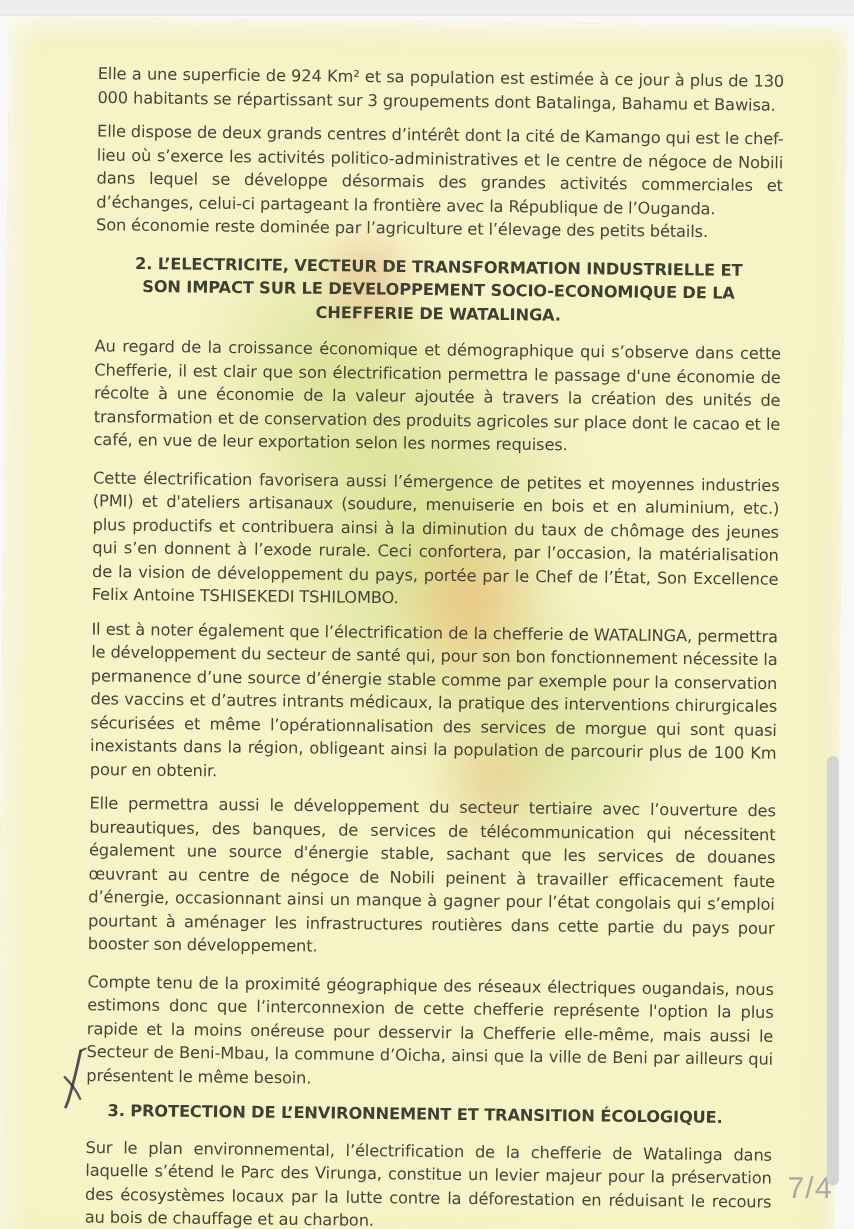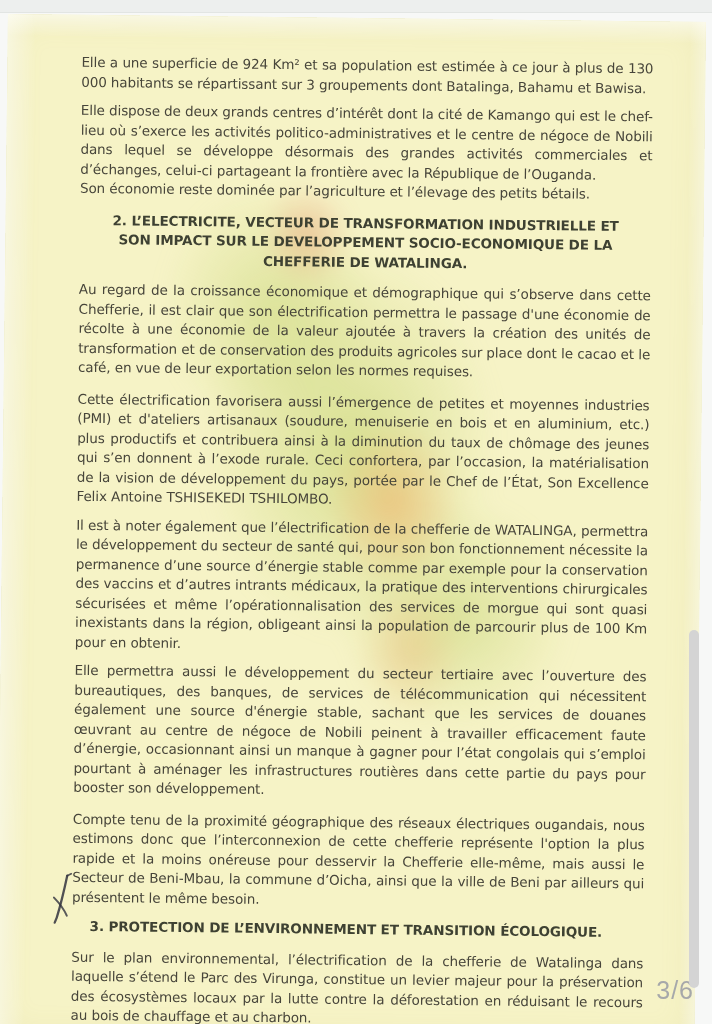--- a/index.html
+++ b/index.html
@@ -103,13 +103,13 @@
   </div>
 
   <svg class="pen-mark" width="26" height="54" viewBox="0 0 26 54">
     <path d="M17,3 C15,13 12,28 7,45 M7,45 l-2,5" fill="none" stroke="#32323e" stroke-width="2.3" stroke-linecap="round" opacity="0.85"></path>
     <path d="M4,25 C9,30 14,36 17,43" fill="none" stroke="#32323e" stroke-width="2" stroke-linecap="round" opacity="0.8"></path>
     <path d="M17,3 l4,-2" fill="none" stroke="#32323e" stroke-width="1.8" stroke-linecap="round" opacity="0.8"></path>
   </svg>
 </div>
 
 <div class="scroll-thumb"></div>
-<div class="page-indicator">3/6</div>
+<div class="page-indicator">7/4</div>
 
 </body></html>

